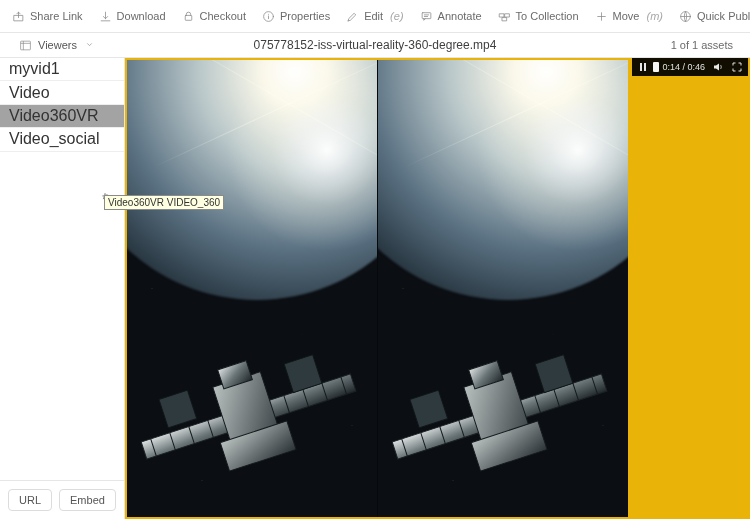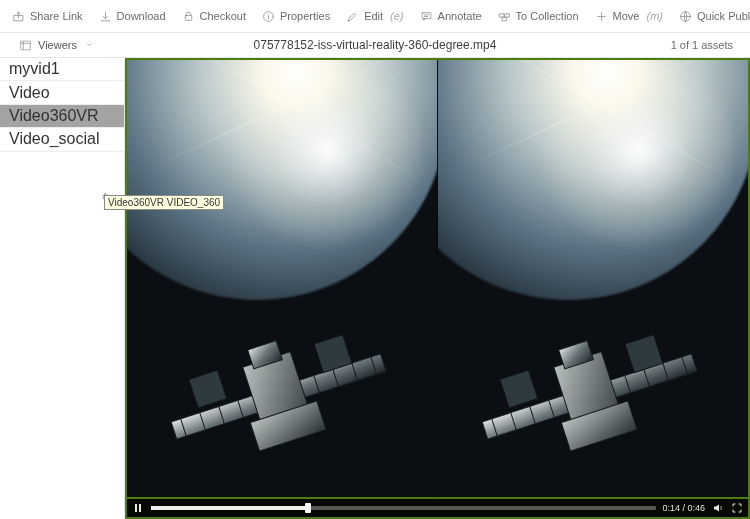--- a/index.html
+++ b/index.html
@@ -32,21 +32,21 @@
     .side-item.hover { background: #a3a3a3; }
     .side-bottom { display: flex; gap: 7px; padding: 8px; border-top: 1px solid #e6e6e6; }
     .btn-small { border: 1px solid #dcdcdc; background: #fff; border-radius: 4px; padding: 4px 10px; font-size: 11px; color: #555; cursor: pointer; }
 
     
     .cursor-ring { position: absolute; left: 100px; top: 134px; width: 10px; height: 10px; }
     .cursor-ring svg { width: 10px; height: 10px; stroke: #4b4b4b; fill: none; stroke-width: 1.1; }
     .tooltip { position: absolute; left: 104px; top: 137px; background: #ffffe1; border: 1px solid #8a8a8a; padding: 1px 3px; font-size: 10px; color: #333; white-space: nowrap; z-index: 5; }
 
     
-    .viewer { flex: 1 1 auto; display: flex; flex-direction: column; background: #4d7c0f; min-width: 0; }
+    .viewer { flex: 1 1 auto; display: flex; flex-direction: row; background: #eab308; min-width: 0; }
     .viewer-stage { flex: 1 1 auto; display: flex; margin: 2px; overflow: hidden; background: #0b0e12; position: relative; }
     .half { flex: 1; position: relative; overflow: hidden; }
     .half + .half { border-left: 1px solid rgba(0,0,0,0.4); }
     .planet { position: absolute; top: -140px; left: -60px; width: 380px; height: 380px; border-radius: 50%; background: radial-gradient(circle at 60% 40%, #ffffff 0%, #fbf8ea 10%, #b9c7c9 30%, #5b7283 55%, #1d2a33 80%); filter: blur(1px); }
     .sunflare { position: absolute; top: -40px; left: 70px; width: 260px; height: 260px; background: radial-gradient(circle, rgba(255,255,255,0.95) 0%, rgba(255,255,255,0.55) 15%, rgba(255,255,240,0.25) 30%, rgba(255,255,240,0) 55%); pointer-events: none; }
     .sunrays { position: absolute; top: 42px; left: 160px; width: 4px; height: 4px; pointer-events: none; }
     .sunrays::before, .sunrays::after { content: ""; position: absolute; left: 50%; top: 50%; width: 300px; height: 1px; background: linear-gradient(90deg, rgba(255,255,240,0) 0%, rgba(255,255,240,0.5) 50%, rgba(255,255,240,0) 100%); transform-origin: center; }
     .sunrays::before { transform: translate(-50%,-50%) rotate(30deg); }
     .sunrays::after { transform: translate(-50%,-50%) rotate(-25deg); }
     .stars { position: absolute; inset: 0; background:
@@ -192,20 +192,24 @@
           </div>
         <div class="side-item">
             <span>Video</span>
           </div>
         <div class="side-item hover">
             <span>Video360VR</span>
           </div>
         <div class="side-item">
             <span>Video_social</span>
           </div>
+      </div>
+      <div class="side-bottom">
+        <button class="btn-small">URL</button>
+        <button class="btn-small">Embed</button>
       </div>
 
       <div class="cursor-ring"><svg viewBox="0 0 24 24">
             <path d="M12 3l2 4 4-.5-3 3 1.5 4-4.5-1.5L8 17l1-5-3-3 4-.5z"></path>
           </svg></div>
       <div class="tooltip">Video360VR VIDEO_360</div>
     </div>
 
     <div class="viewer">
       <div class="viewer-stage">

